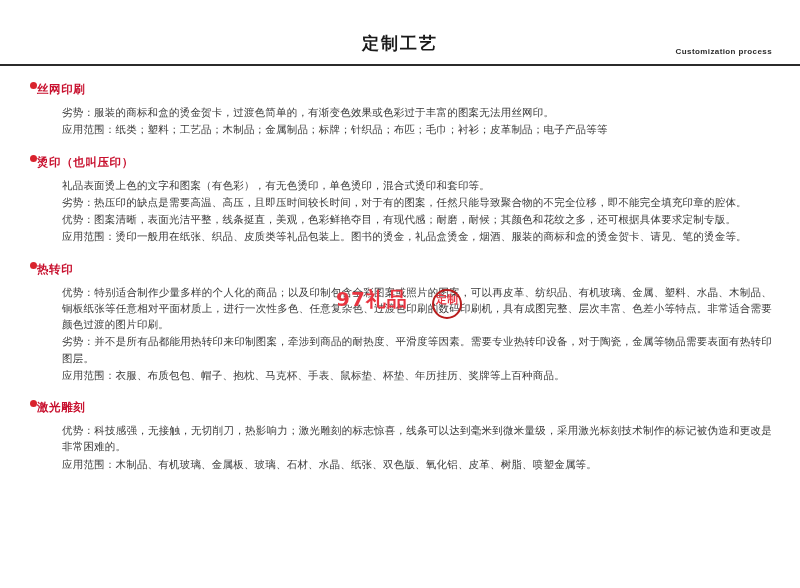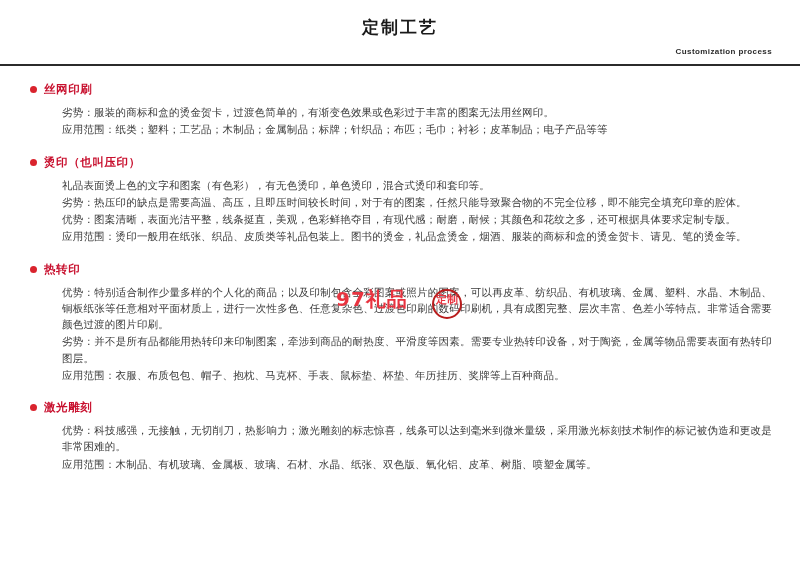--- a/index.html
+++ b/index.html
@@ -26,21 +26,21 @@
   .header {
     position: relative;
     height: 66px;
   }
   .header-title {
     text-align: center;
     font-size: 17px;
     font-weight: bold;
     color: #1a1a1a;
     letter-spacing: 2px;
-    padding-top: 16px;
+    padding-top: 32px;
   }
   .header-sub {
     position: absolute;
     right: 0;
     top: 47px;
     font-size: 8px;
     font-weight: bold;
     color: #2b2b2b;
     letter-spacing: 0.4px;
     font-family: "Liberation Sans", sans-serif;
@@ -55,22 +55,20 @@
   }
   
   .sections {
     padding-top: 16px;
   }
   .section {
     margin-bottom: 17px;
   }
   .sec-head {
     display: flex;
-    align-items: center;
-    gap: 7px;
     margin-bottom: 7px;
     padding-left: 2px;
   }
   .bullet {
     width: 7px;
     height: 7px;
     border-radius: 50%;
     background: #d9232d;
     flex: 0 0 auto;
   }

